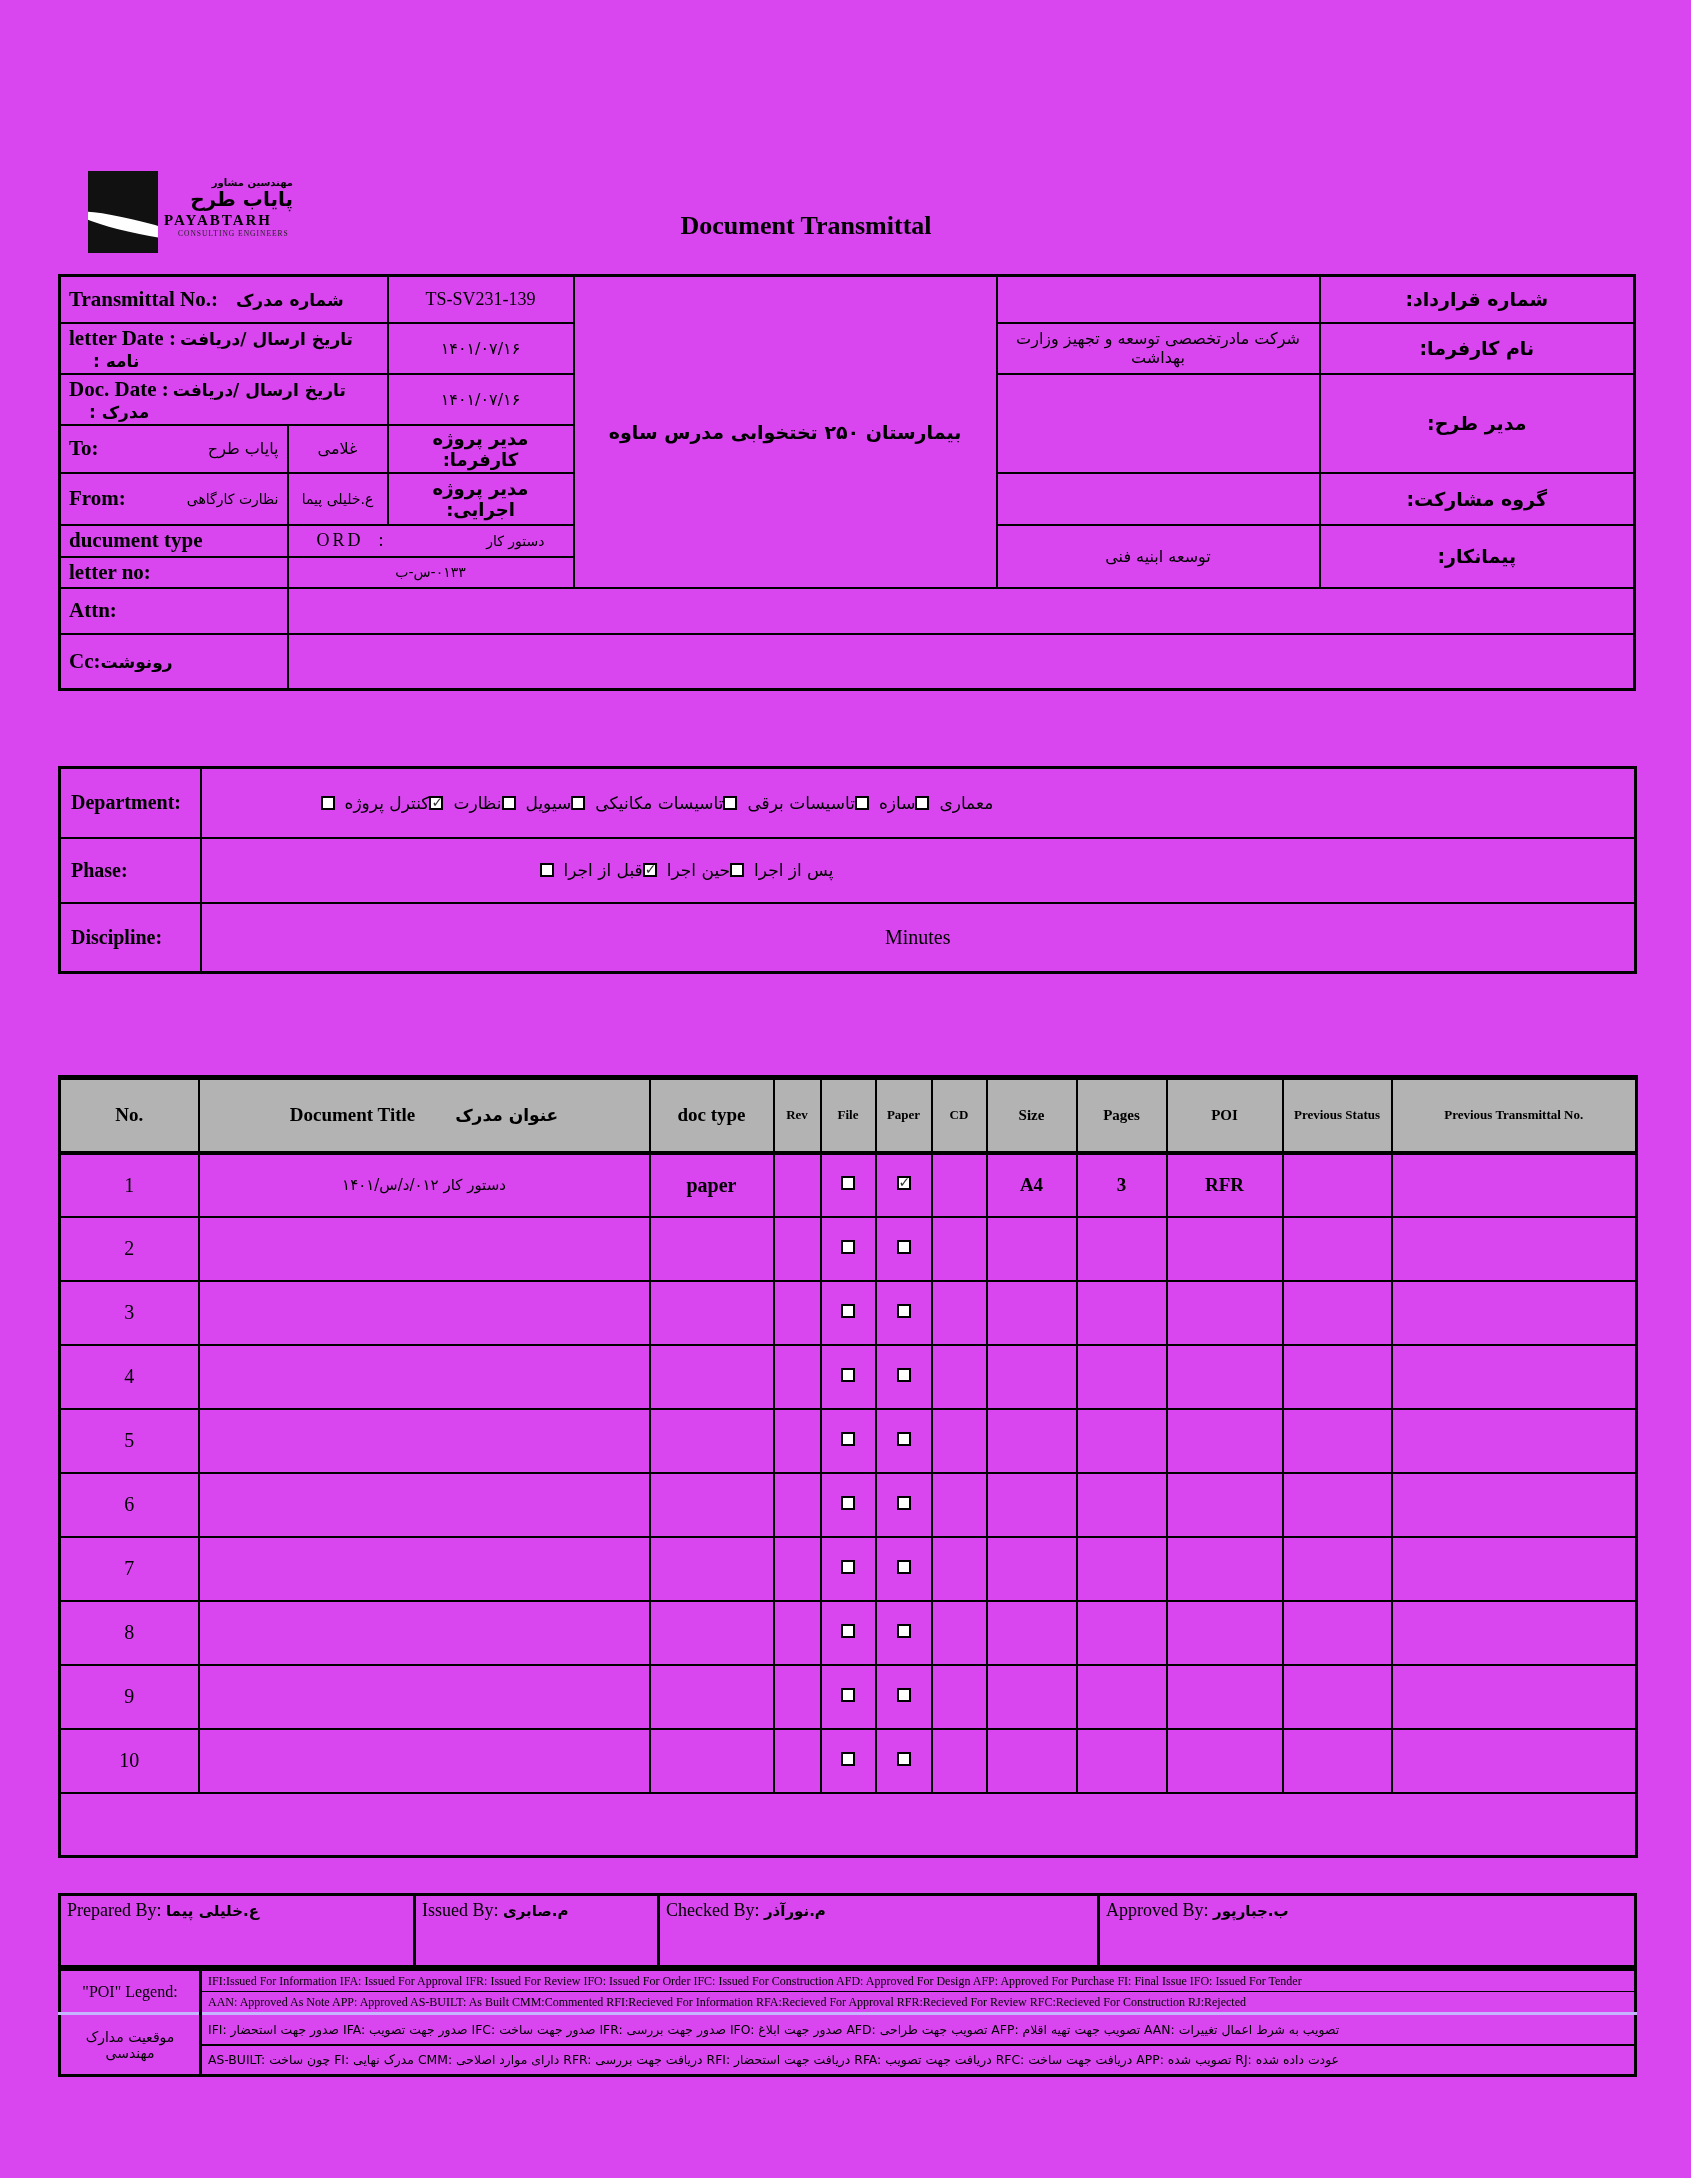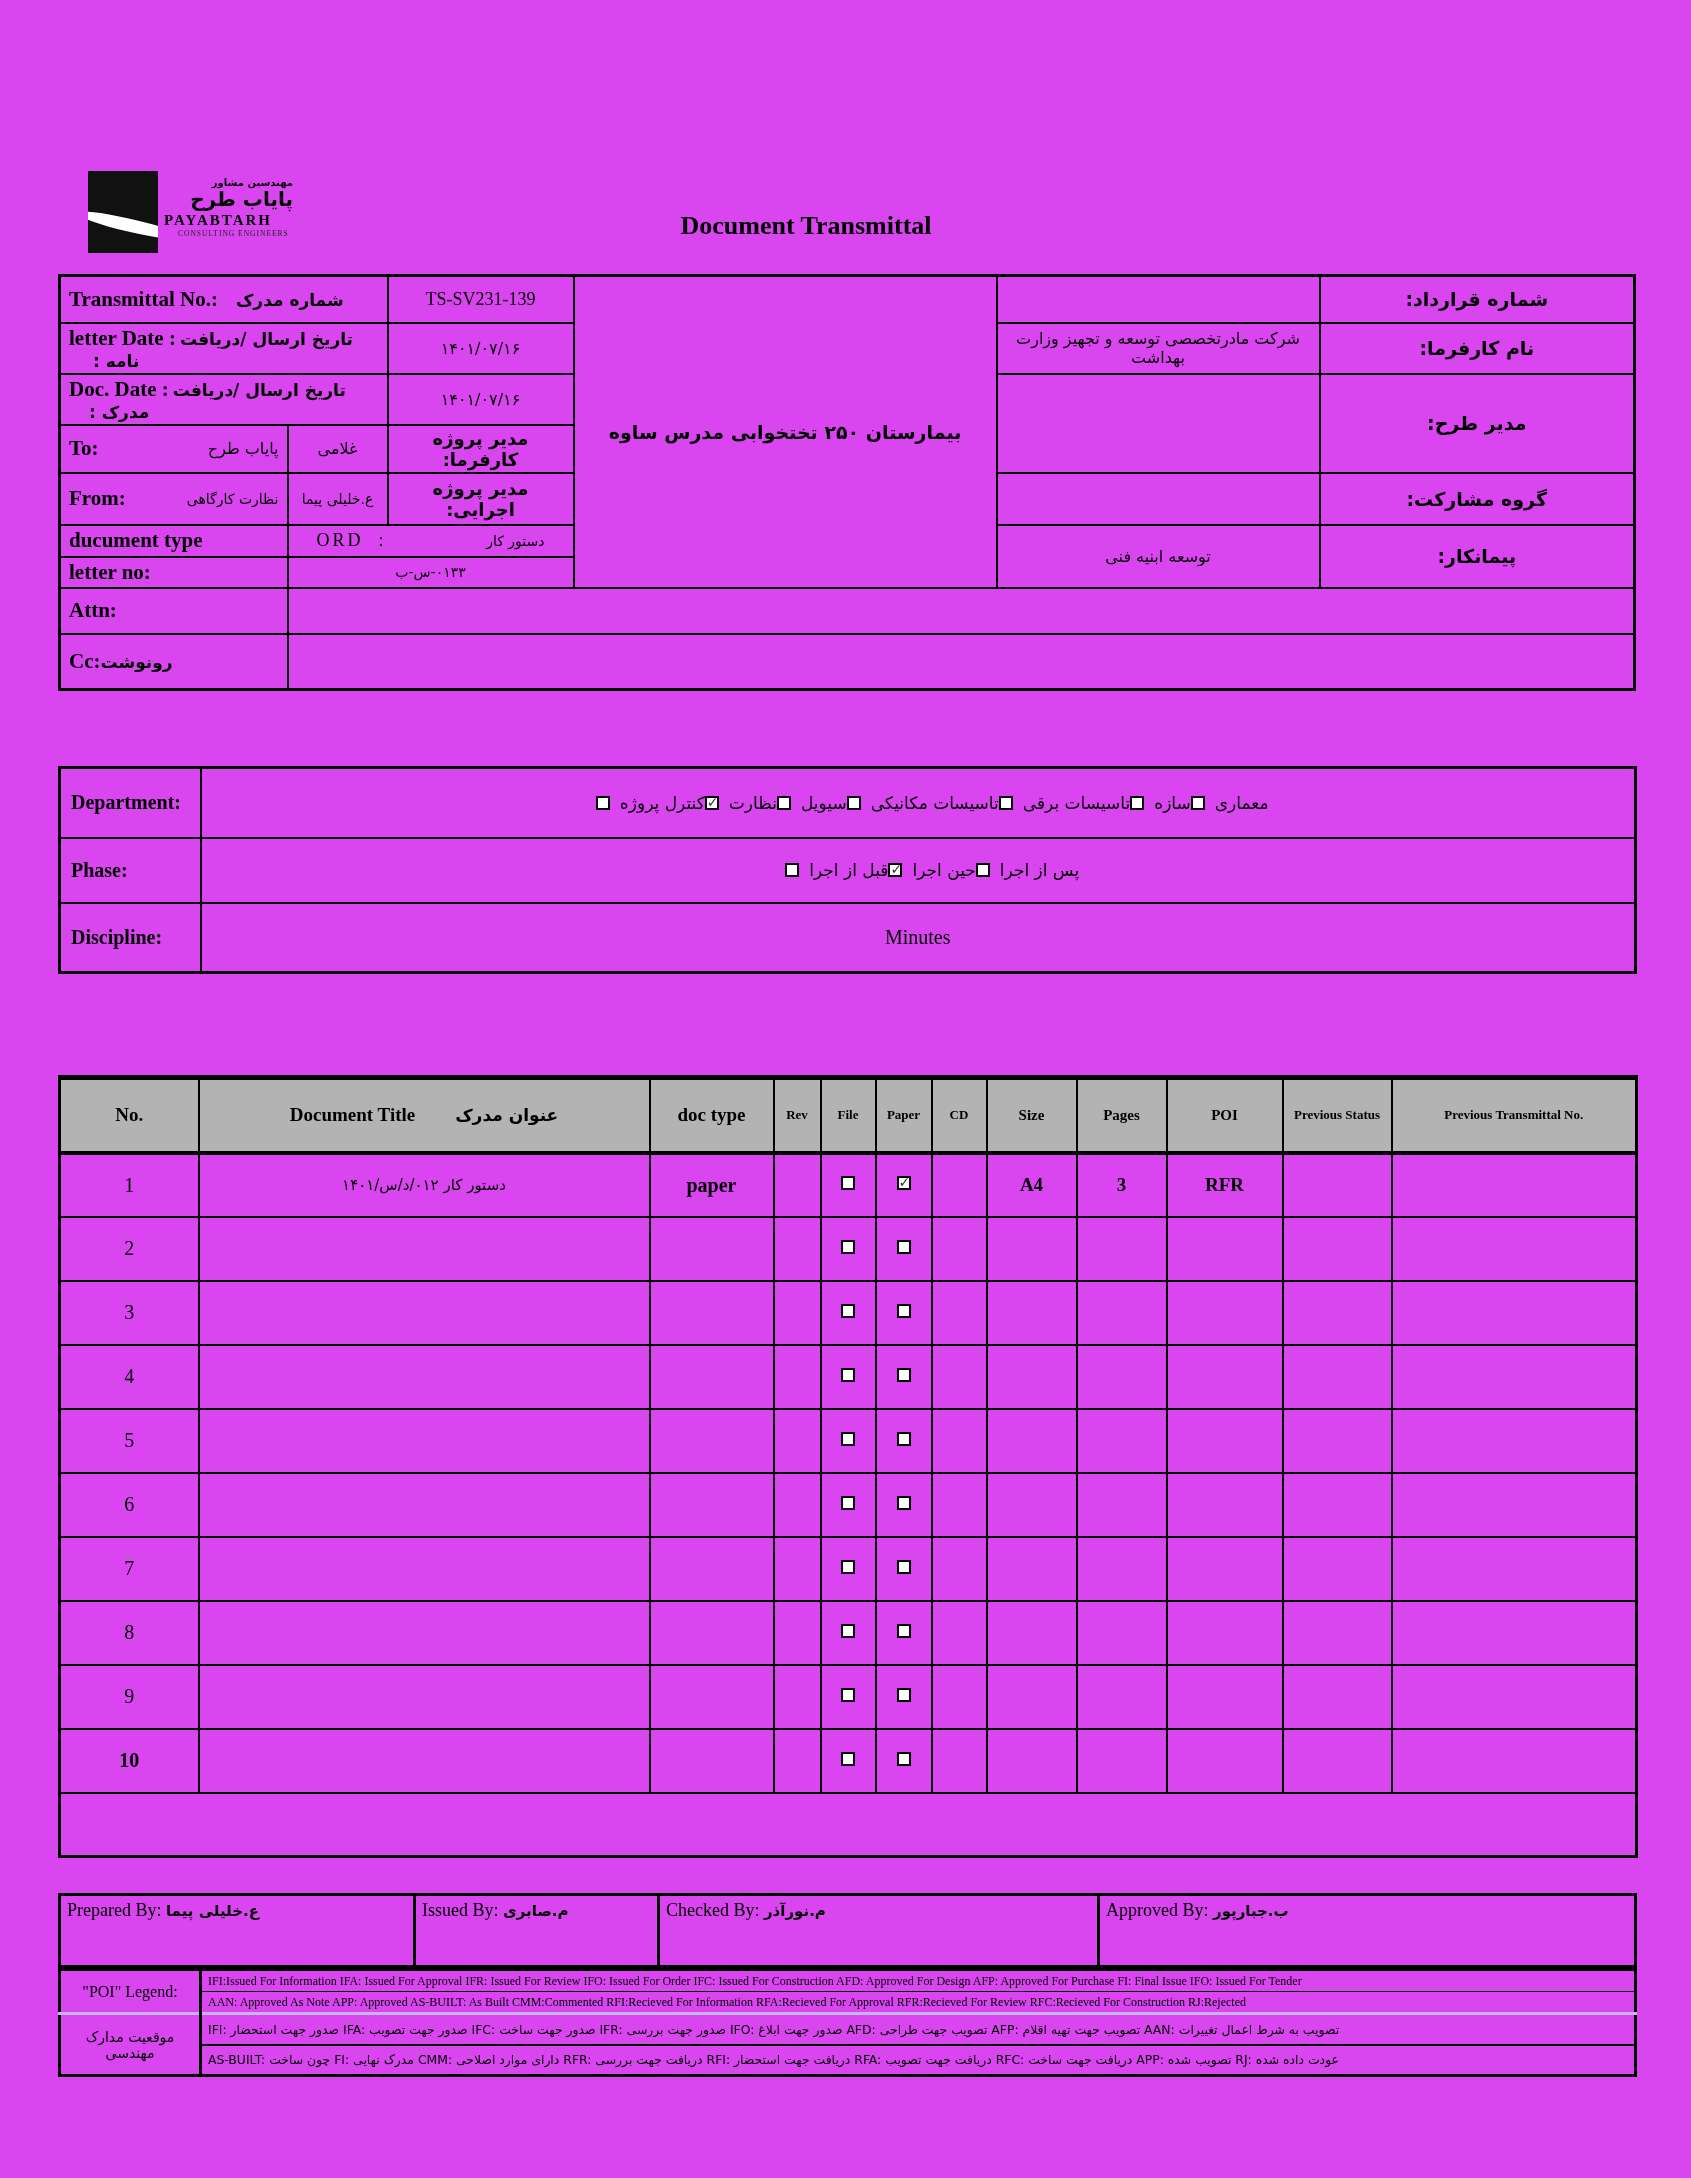--- a/index.html
+++ b/index.html
@@ -31,21 +31,21 @@
   
   .info  { position:absolute; left:58px; top:274px; width:1576px; border:3px solid #000; }
   .info td { padding:2px 8px; }
   .cell-flex { display:flex; justify-content:space-between; align-items:center; }
   .rtl-left { direction:rtl; text-align:center; }
   .center { text-align:center; }
   .project-cell { text-align:center; font-weight:bold; font-size:19px; }
   
   .dept { position:absolute; left:58px; top:766px; width:1576px; border:3px solid #000; }
   .dept td { padding:2px 10px; }
-  .opt-row { display:flex; justify-content:center; align-items:center; padding:0 80px 0 109px; }
+  .opt-row { display:flex; justify-content:flex-start; align-items:center; padding:0 80px 0 109px; }
   .opt-row.phase { padding:0 299px 0 328px; }
   .opt { display:flex; align-items:center; gap:10px; font-size:17px; }
   .cb { position:relative; display:inline-block; width:14px; height:14px;
         border:2px solid #000; background:#fff; flex:none; }
   .cb.checked::after { content:"✓"; position:absolute; left:0px; top:-4px;
         font-size:14px; font-family:"DejaVu Sans",sans-serif; color:#333; }
   
   .docs { position:absolute; left:58px; top:1075px; width:1576px; border:3px solid #000; }
   .docs thead td { background:#b3b3b3; text-align:center; font-weight:bold;
                    border-top:5px solid #000; border-bottom:4px solid #000; height:75px; }
@@ -410,21 +410,21 @@
       <td><span class="cb"></span></td>
       <td></td>
       <td class="row-plain"></td>
       <td class="row-plain"></td>
       <td class="row-plain"></td>
       <td></td>
       <td></td>
     </tr>
 
     <tr>
-      <td class="row-plain" style="font-weight:bold;font-size:20px">10</td>
+      <td class="row-plain" style="font-weight:normal;font-size:20px">10</td>
       <td class="row-title fa"></td>
       <td class="row-doctype"></td>
       <td></td>
       <td><span class="cb"></span></td>
       <td><span class="cb"></span></td>
       <td></td>
       <td class="row-plain"></td>
       <td class="row-plain"></td>
       <td class="row-plain"></td>
       <td></td>

